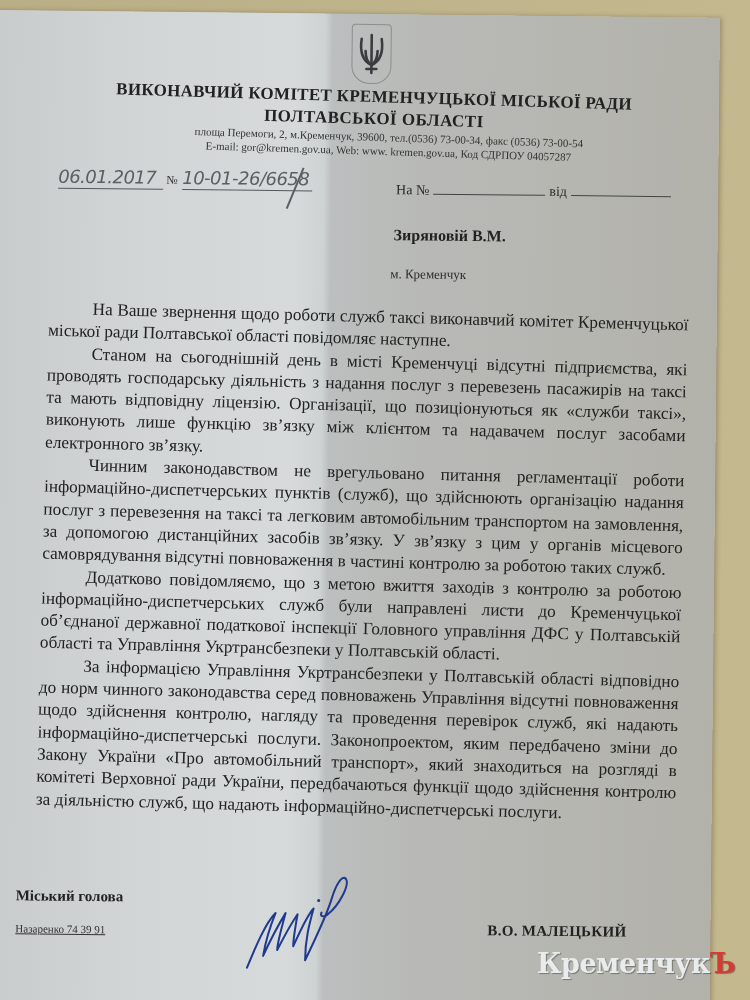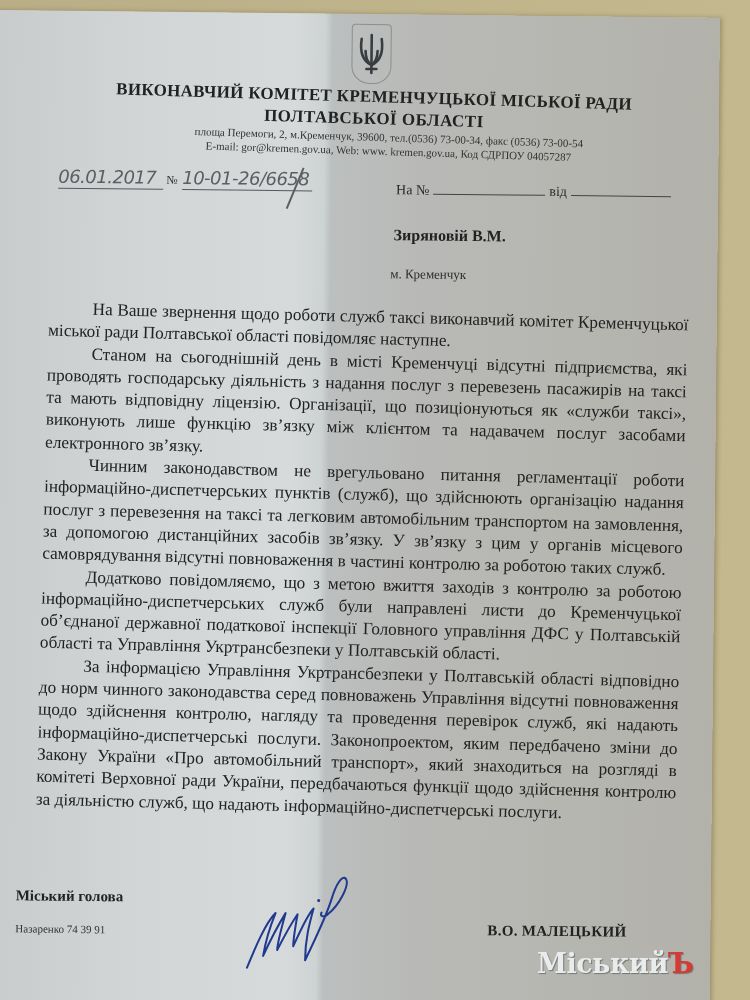--- a/index.html
+++ b/index.html
@@ -60,21 +60,21 @@
   .body-text {
     position: absolute; left: 62px; top: 287px; width: 640px;
     font-size: 17.2px; line-height: 22.3px; color: #222; text-align: justify;
     transform: rotate(0.9deg); transform-origin: left top;
   }
   .body-text p { margin: 0; text-indent: 44px; }
   .sig-title {
     position: absolute; left: 35px; top: 877px; font-weight: bold; font-size: 15px; color: #222;
   }
   .executor {
-    position: absolute; left: 35px; top: 912px; font-size: 11px; color: #333;
+    position: absolute; left: 35px; top: 912px; font-size: 11px; color: #333; text-decoration: underline;
   }
   .signature {
     position: absolute; left: 255px; top: 855px; width: 160px; height: 110px;
   }
   .signer {
     position: absolute; left: 507px; top: 907px; font-weight: bold; font-size: 15px; color: #222; letter-spacing: 0.3px;
   }
   .watermark {
     position: absolute; left: 537px; top: 948px; font-family: "DejaVu Serif", serif;
     font-weight: bold; font-size: 27px; color: #e9ecec; letter-spacing: -0.5px;
@@ -133,13 +133,13 @@
   <div class="signature">
     <svg width="160" height="110" viewBox="0 0 160 110">
       <path d="M12 100 C20 80 30 55 40 45 C34 60 30 75 28 88 C36 70 44 55 50 45 C46 60 42 75 42 82 C50 66 56 55 62 46 C60 58 58 70 58 78 C66 60 72 46 78 40 C74 55 70 70 70 92 C80 70 90 50 96 30 C100 16 106 6 110 10 C114 16 104 36 92 46 C88 49 84 48 86 44" fill="none" stroke="#1f3a8f" stroke-width="2" stroke-linecap="round" stroke-linejoin="round"></path>
       <circle cx="83" cy="32" r="1.6" fill="#1f3a8f"></circle>
     </svg>
   </div>
 
   <div class="signer">В.О. МАЛЕЦЬКИЙ</div>
 </div>
 
-<div class="watermark"><span>Міський</span><span class="accent">Ъ</span></div>
+<div class="watermark"><span>Кременчук</span><span class="accent">Ъ</span></div>
 
 </body></html>

